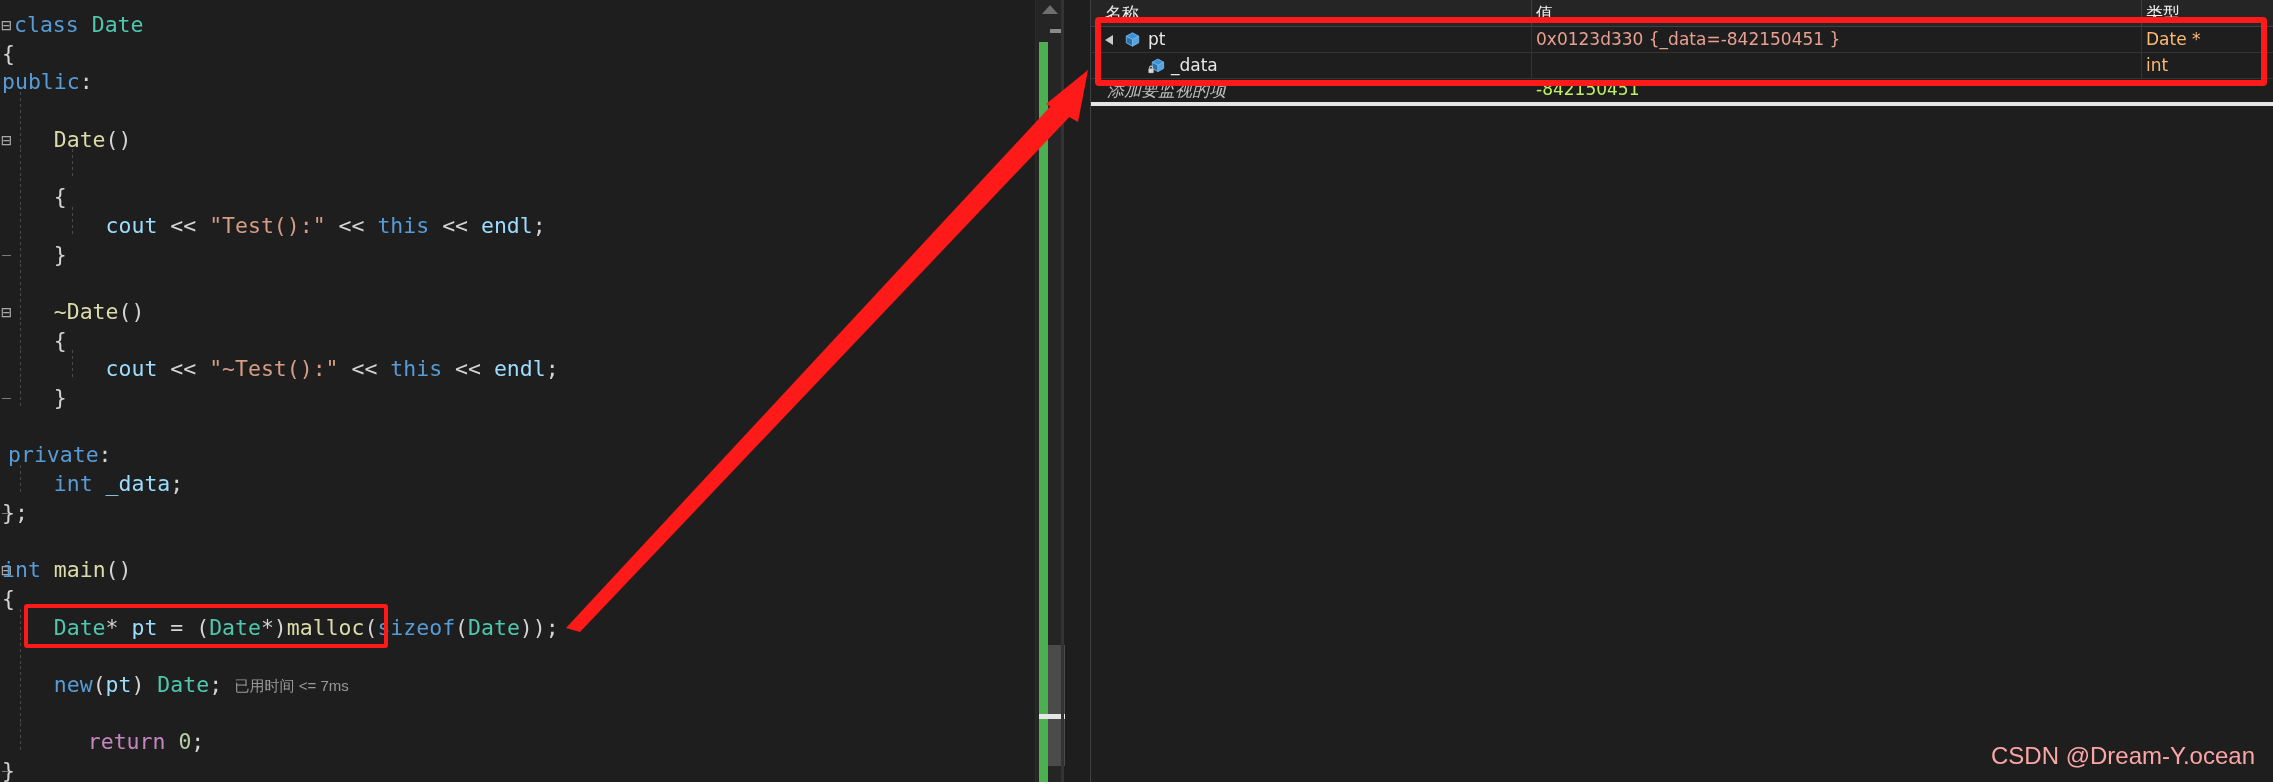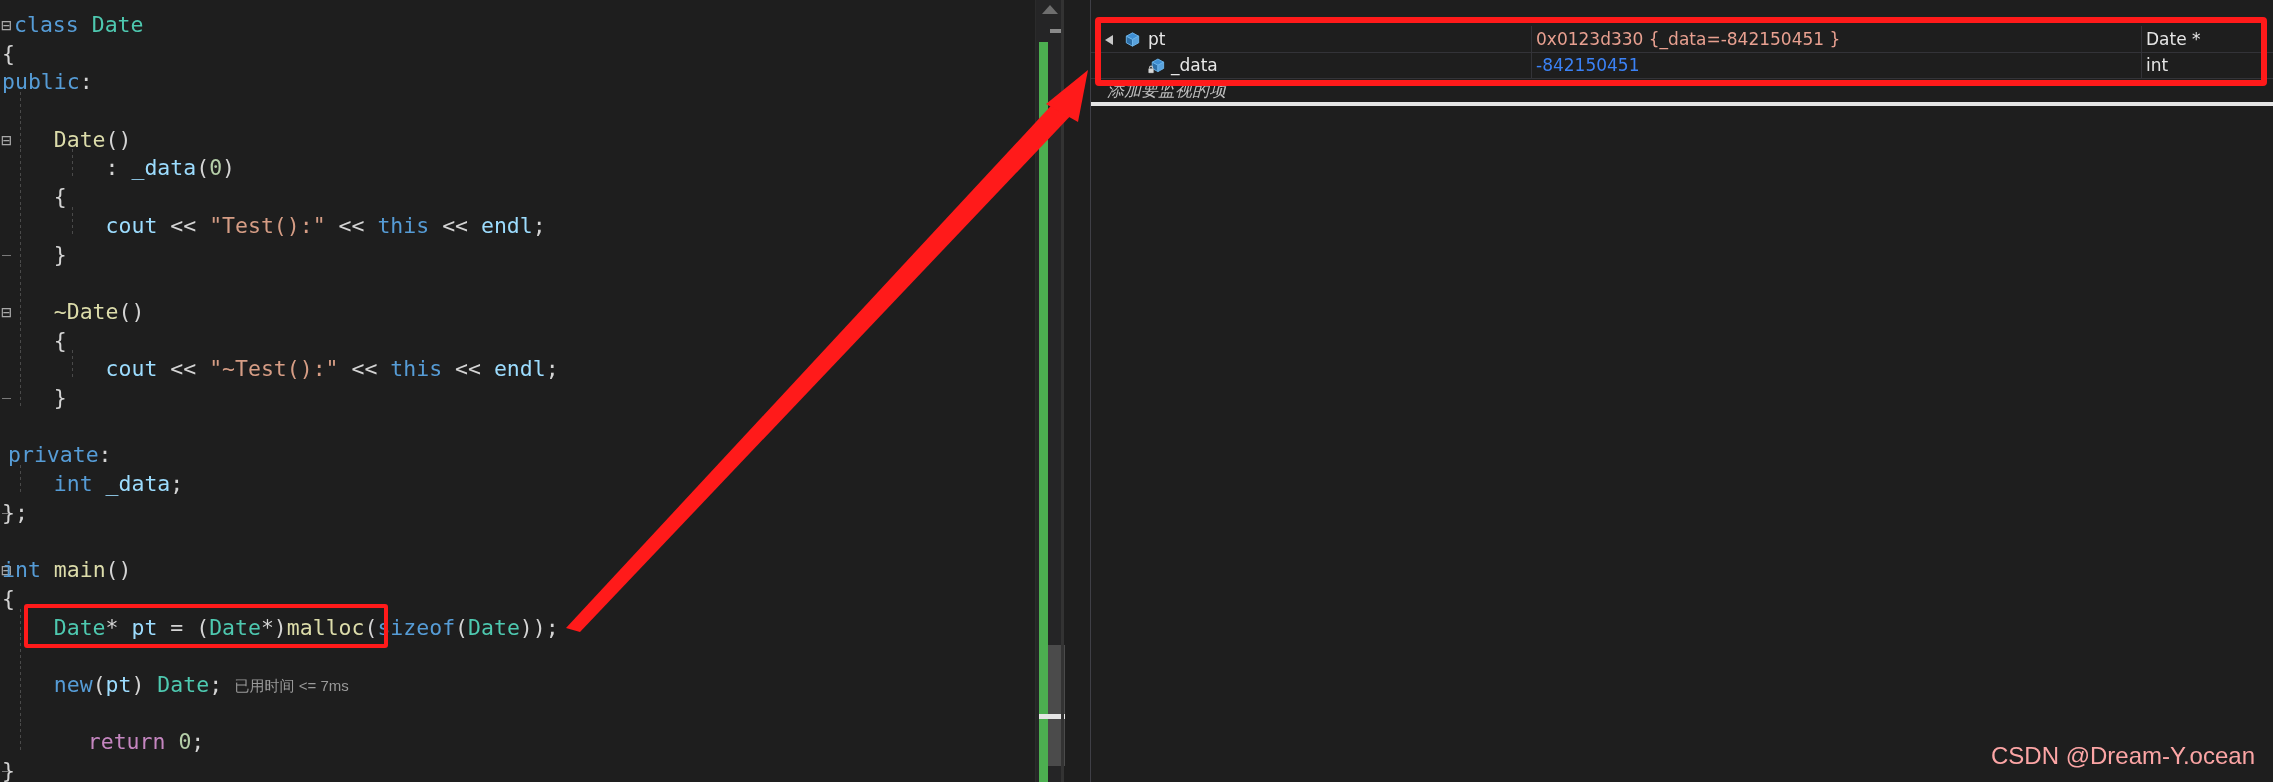--- a/index.html
+++ b/index.html
@@ -186,26 +186,26 @@
     white-space: nowrap;
   }
   .wr-value {
     position: absolute;
     left: 445px; top: 0; height: 26px; line-height: 26px;
     font-size: 17px;
     font-family: "DejaVu Sans", sans-serif;
     white-space: nowrap;
   }
   .wr-value.changed { color: #e8a090; }
-  .wr-value.normal  { color: #3b82f6; }
+  .wr-value.normal  { color: #bef264; margin-top: 24px; }
   .wr-type {
     position: absolute;
     left: 1055px; top: 0; height: 26px; line-height: 26px;
     font-size: 17px;
-    color: #e5e5e5;
+    color: #fdba74;
     font-family: "DejaVu Sans", sans-serif;
     white-space: nowrap;
   }
   .row-sep-v {
     position: absolute;
     top: 0; width: 1px; height: 26px;
     background: #333338;
   }
   .expander {
     position: absolute;
@@ -275,21 +275,20 @@
       <div class="code-line" style="top: 6px; left: 14px;"><span class="k">class</span><span class="pl"> </span><span class="typ">Date</span></div>
       <div class="code-line" style="top: 35px; left: 2px;"><span class="pl">{</span></div>
       <div class="code-line" style="top: 63px; left: 2px;"><span class="k">public</span><span class="pl">:</span></div>
       <div class="indent-guide" style="left: 20px; top: 92px; height: 29px;"></div>
       <div class="code-line" style="top: 92px; left: 2px;"></div>
       <div class="gutter-fold" style="top: 121px;">⊟</div>
       <div class="indent-guide" style="left: 20px; top: 121px; height: 29px;"></div>
       <div class="code-line" style="top: 121px; left: 2px;"><span class="pl">    </span><span class="fn">Date</span><span class="pl">()</span></div>
       <div class="indent-guide" style="left: 20px; top: 149px; height: 29px;"></div>
       <div class="indent-guide" style="left: 71.6px; top: 149px; height: 29px;"></div>
-      <div class="code-line" style="top: 149px; left: 2px;"><span class="pl">        : </span><span class="var">_data</span><span class="pl">(</span><span class="num">0</span><span class="pl">)</span></div>
       <div class="indent-guide" style="left: 20px; top: 178px; height: 29px;"></div>
       <div class="code-line" style="top: 178px; left: 2px;"><span class="pl">    {</span></div>
       <div class="indent-guide" style="left: 20px; top: 207px; height: 29px;"></div>
       <div class="indent-guide" style="left: 71.6px; top: 207px; height: 29px;"></div>
       <div class="code-line" style="top: 207px; left: 2px;"><span class="pl">        </span><span class="var">cout</span><span class="pl"> &lt;&lt; </span><span class="str">"Test():"</span><span class="pl"> &lt;&lt; </span><span class="k">this</span><span class="pl"> &lt;&lt; </span><span class="var">endl</span><span class="pl">;</span></div>
       <div class="fold-dash" style="top: 255px; left: 2px;"></div>
       <div class="indent-guide" style="left: 20px; top: 236px; height: 29px;"></div>
       <div class="code-line" style="top: 236px; left: 2px;"><span class="pl">    }</span></div>
       <div class="indent-guide" style="left: 20px; top: 264px; height: 29px;"></div>
       <div class="code-line" style="top: 264px; left: 2px;"></div>
@@ -333,20 +332,27 @@
 <div id="editor-scrollbar">
   <div id="sb-up-arrow"></div>
   <div id="sb-mark-top"></div>
   <div id="sb-change-bar"></div>
   <div id="sb-thumb"></div>
   <div id="sb-caret-marker"></div>
   <div id="sb-right-edge"></div>
 </div>
 
 <div id="watch-panel">
+  <div id="watch-header">
+    <div class="watch-col-head" style="left:14px;">名称</div>
+    <div class="watch-col-sep" style="left:440px;"></div>
+    <div class="watch-col-head" style="left:445px;">值</div>
+    <div class="watch-col-sep" style="left:1050px;"></div>
+    <div class="watch-col-head" style="left:1055px;">类型</div>
+  </div>
 
   <div class="watch-row" style="top:26px;">
     <div class="expander" style="left:14px;"></div>
     <div class="cube-icon" style="left:32px;">
       <svg viewBox="0 0 20 20" width="19" height="19">
         <path d="M3.5 6.5 L10 3 L16.5 6.5 L10 10 Z" fill="#3f8fd4" stroke="#6cb4ea" stroke-width="1"></path>
         <path d="M3.5 6.5 L10 10 L10 17 L3.5 13.5 Z" fill="#2d6fa8" stroke="#6cb4ea" stroke-width="1"></path>
         <path d="M16.5 6.5 L10 10 L10 17 L16.5 13.5 Z" fill="#59a2dd" stroke="#6cb4ea" stroke-width="1"></path>
       </svg>
     </div>

